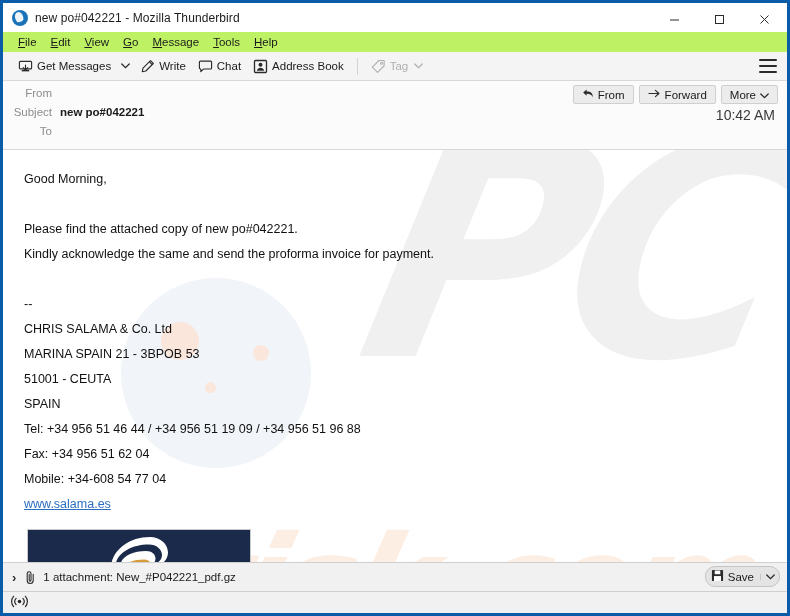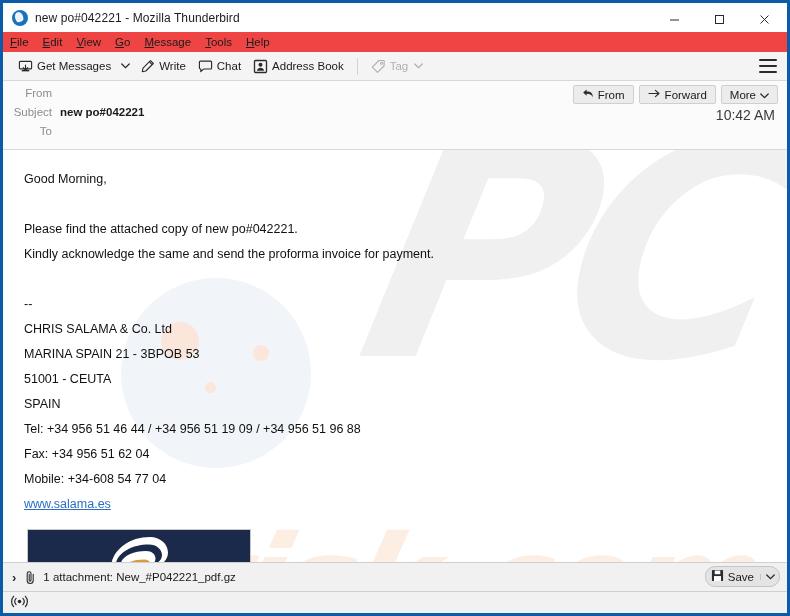--- a/index.html
+++ b/index.html
@@ -77,23 +77,24 @@
     display: flex;
     align-items: center;
     justify-content: center;
   }
   .winbtn svg { display: block; }
 
   
   .menubar {
     height: 20px;
     min-height: 20px;
-    background: #ef4444;
-    display: flex;
-    align-items: center;
+    background: #bef264;
+    display: flex;
+    align-items: center;
+    padding-left: 8px;
     box-sizing: border-box;
   }
   .menuitem {
     font-size: 11.5px;
     color: #1b1b1b;
     padding: 0 7px;
     line-height: 20px;
     white-space: nowrap;
   }
   .menuitem .acc { text-decoration: underline; }

